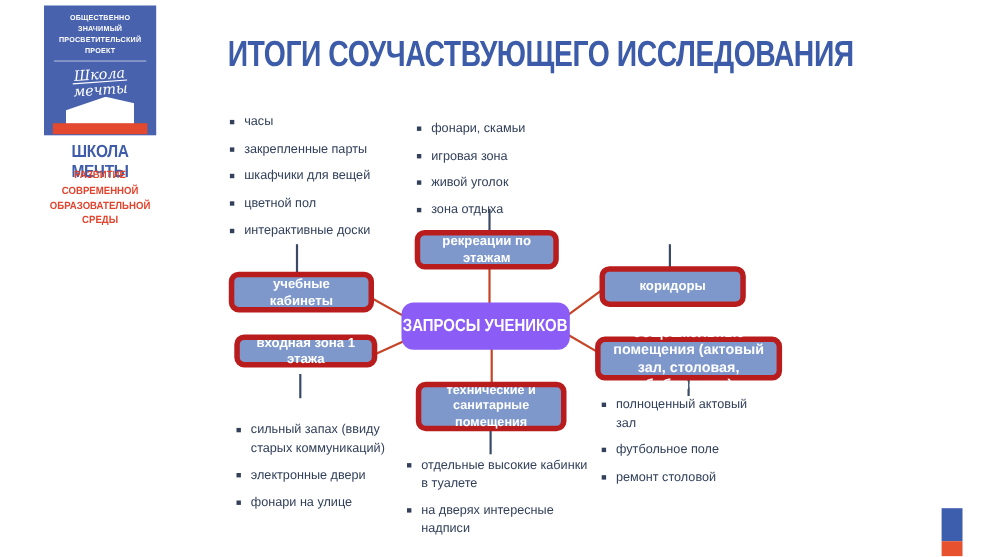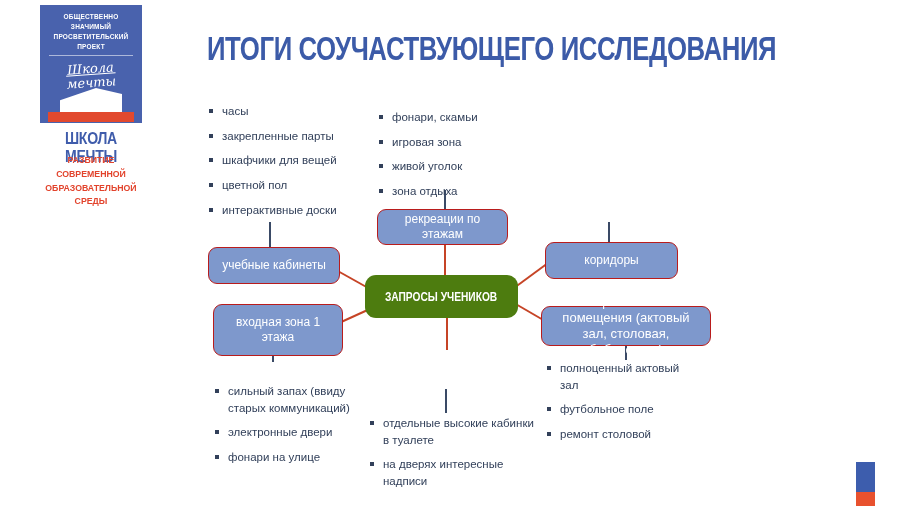--- a/index.html
+++ b/index.html
@@ -22,27 +22,27 @@
   .logo-name{position:absolute;left:30px;top:130px;width:122px;text-align:center;
     color:#3f5cab;font-weight:bold;font-size:16px;transform:scaleX(.88);letter-spacing:-.3px;}
   .logo-sub{position:absolute;left:30px;top:153px;width:122px;text-align:center;
     color:#e2432c;font-weight:bold;font-size:9.5px;line-height:1.45;transform:scaleX(.92);}
   
   .title{position:absolute;left:207px;top:30px;color:#3c5ba8;font-weight:bold;font-size:33px;
     white-space:nowrap;transform:scaleX(.78);transform-origin:left center;letter-spacing:-.5px;}
   
   .wires{position:absolute;left:0;top:0;width:900px;height:506px;pointer-events:none;}
   
-  .node{position:absolute;background:#7e98cc;border:1px solid #b91c1c;border-radius:9px;
+  .node{position:absolute;background:#7e98cc;border:5px solid #b91c1c;border-radius:9px;
     color:#ffffff;display:flex;align-items:center;justify-content:center;text-align:center;
-    font-size:12px;line-height:1.25;box-sizing:border-box;padding:2px 8px;}
+    font-size:12px;line-height:1.25;box-sizing:border-box;padding:2px 8px;font-weight:bold;}
   .node.small{font-size:13px;}
-  .center-node{position:absolute;background:#4d7c0f;border-radius:11px;color:#ffffff;
+  .center-node{position:absolute;background:#8b5cf6;border-radius:11px;color:#ffffff;
     display:flex;align-items:center;justify-content:center;text-align:center;
-    font-weight:bold;font-size:12px;box-sizing:border-box;}
+    font-weight:bold;font-size:16px;box-sizing:border-box;}
   .center-node span{display:block;transform:scaleX(.85);white-space:nowrap;}
   
   .blist{position:absolute;margin:0;padding:0;list-style:none;color:#32405a;font-size:11.5px;}
   .blist li{position:relative;margin:0 0 8px;line-height:1.45;padding-left:0;}
   .blist li::before{content:"";position:absolute;left:-13px;top:6px;width:4px;height:4px;
     background:#32405a;}
   
   .corner-blue{position:absolute;left:856px;top:462px;width:19px;height:30px;background:#3d5dad;}
   .corner-red{position:absolute;left:856px;top:492px;width:19px;height:14px;background:#e8512e;}
 </style>
@@ -85,22 +85,23 @@
     <line x1="339" y1="323" x2="372" y2="308" stroke="#c64426" stroke-width="2"></line>
     <line x1="445" y1="243" x2="445" y2="278" stroke="#c64426" stroke-width="2"></line>
     <line x1="514" y1="288" x2="548" y2="263" stroke="#c64426" stroke-width="2"></line>
     <line x1="514" y1="303" x2="545" y2="321" stroke="#c64426" stroke-width="2"></line>
     <line x1="447" y1="315" x2="447" y2="350" stroke="#c64426" stroke-width="2"></line>
   </svg>
 
   <div class="node" style="left:208px;top:247px;width:132px;height:37px;">учебные кабинеты</div>
   <div class="node" style="left:377px;top:209px;width:131px;height:36px;">рекреации по этажам</div>
   <div class="node" style="left:545px;top:242px;width:133px;height:37px;">коридоры</div>
-  <div class="node" style="left:213px;top:304px;width:130px;height:52px;">входная зона 1 этажа</div>
+  <div class="node" style="left:213px;top:304px;width:130px;height:30px;">входная зона 1 этажа</div>
   <div class="node small" style="left:541px;top:306px;width:170px;height:40px;">общешкольные помещения (актовый зал, столовая, библиотека)</div>
+  <div class="node" style="left:378px;top:347px;width:137px;height:45px;font-size:11.5px;">технические и санитарные помещения</div>
 
   <div class="center-node" style="left:365px;top:275px;width:153px;height:43px;">
     <span>ЗАПРОСЫ УЧЕНИКОВ</span>
   </div>
 
   <ul class="blist" style="left:222px;top:103px;width:150px;">
     <li>часы</li>
     <li>закрепленные парты</li>
     <li>шкафчики для вещей</li>
     <li>цветной пол</li>

